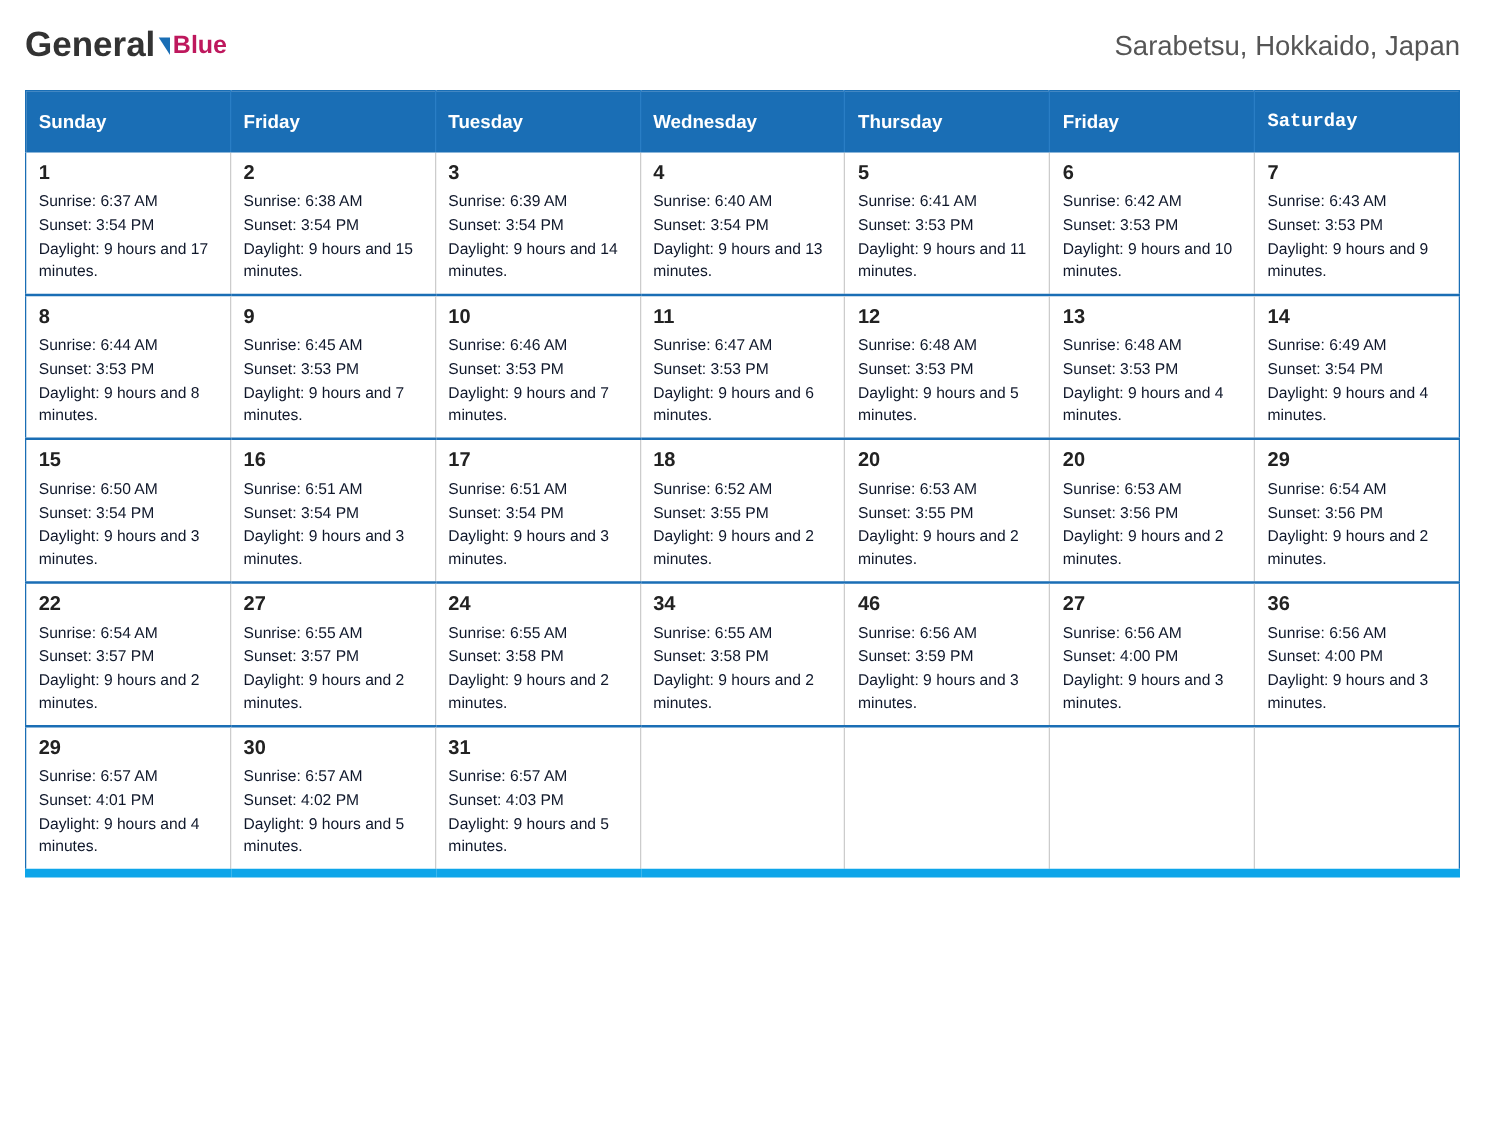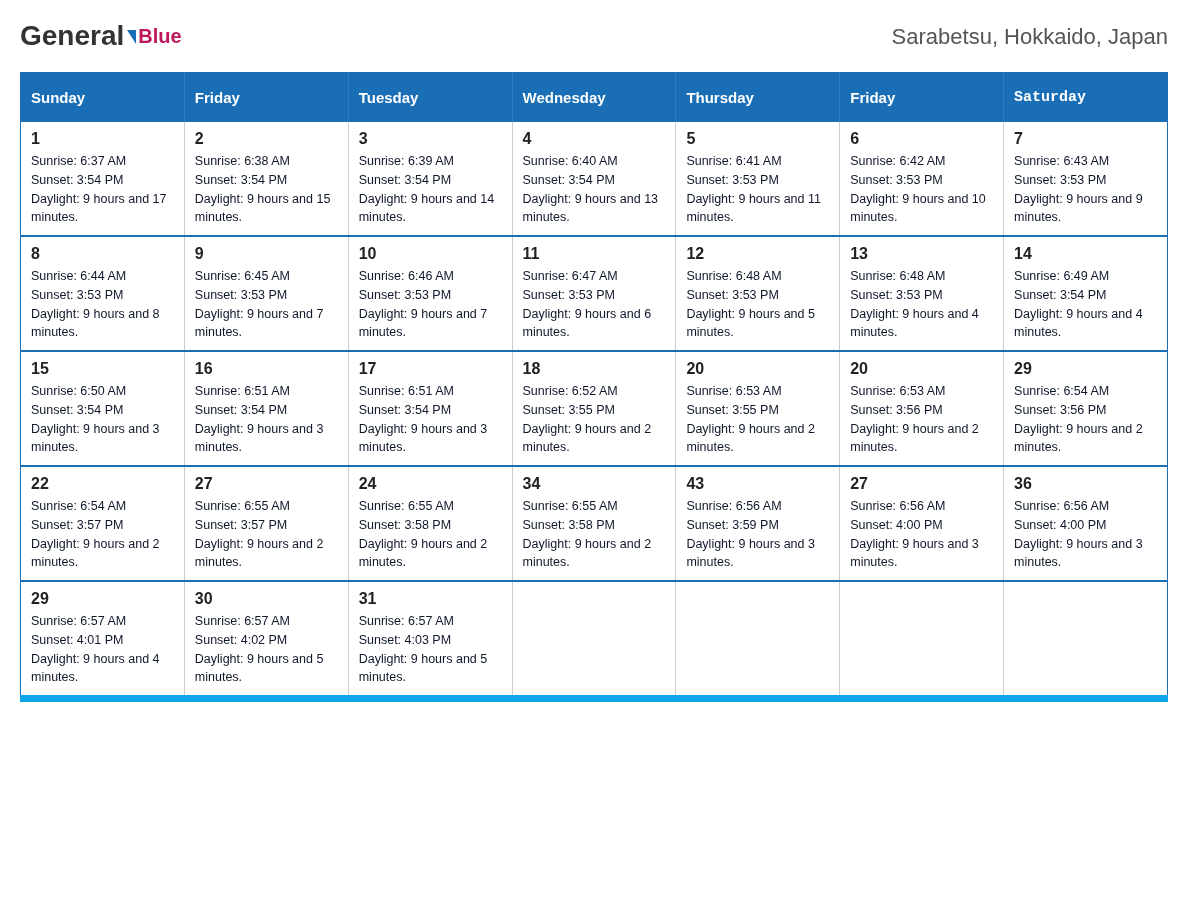--- a/index.html
+++ b/index.html
@@ -220,21 +220,21 @@
         </td>
         <td>
           <div class="day-number">24</div>
         <div class="day-info">Sunrise: 6:55 AM<br>Sunset: 3:58 PM<br>Daylight: 9 hours and 2 minutes.</div>
         </td>
         <td>
           <div class="day-number">34</div>
         <div class="day-info">Sunrise: 6:55 AM<br>Sunset: 3:58 PM<br>Daylight: 9 hours and 2 minutes.</div>
         </td>
         <td>
-          <div class="day-number">43</div>
+          <div class="day-number">46</div>
         <div class="day-info">Sunrise: 6:56 AM<br>Sunset: 3:59 PM<br>Daylight: 9 hours and 3 minutes.</div>
         </td>
         <td>
           <div class="day-number">27</div>
         <div class="day-info">Sunrise: 6:56 AM<br>Sunset: 4:00 PM<br>Daylight: 9 hours and 3 minutes.</div>
         </td>
         <td>
           <div class="day-number">36</div>
         <div class="day-info">Sunrise: 6:56 AM<br>Sunset: 4:00 PM<br>Daylight: 9 hours and 3 minutes.</div>
         </td>

